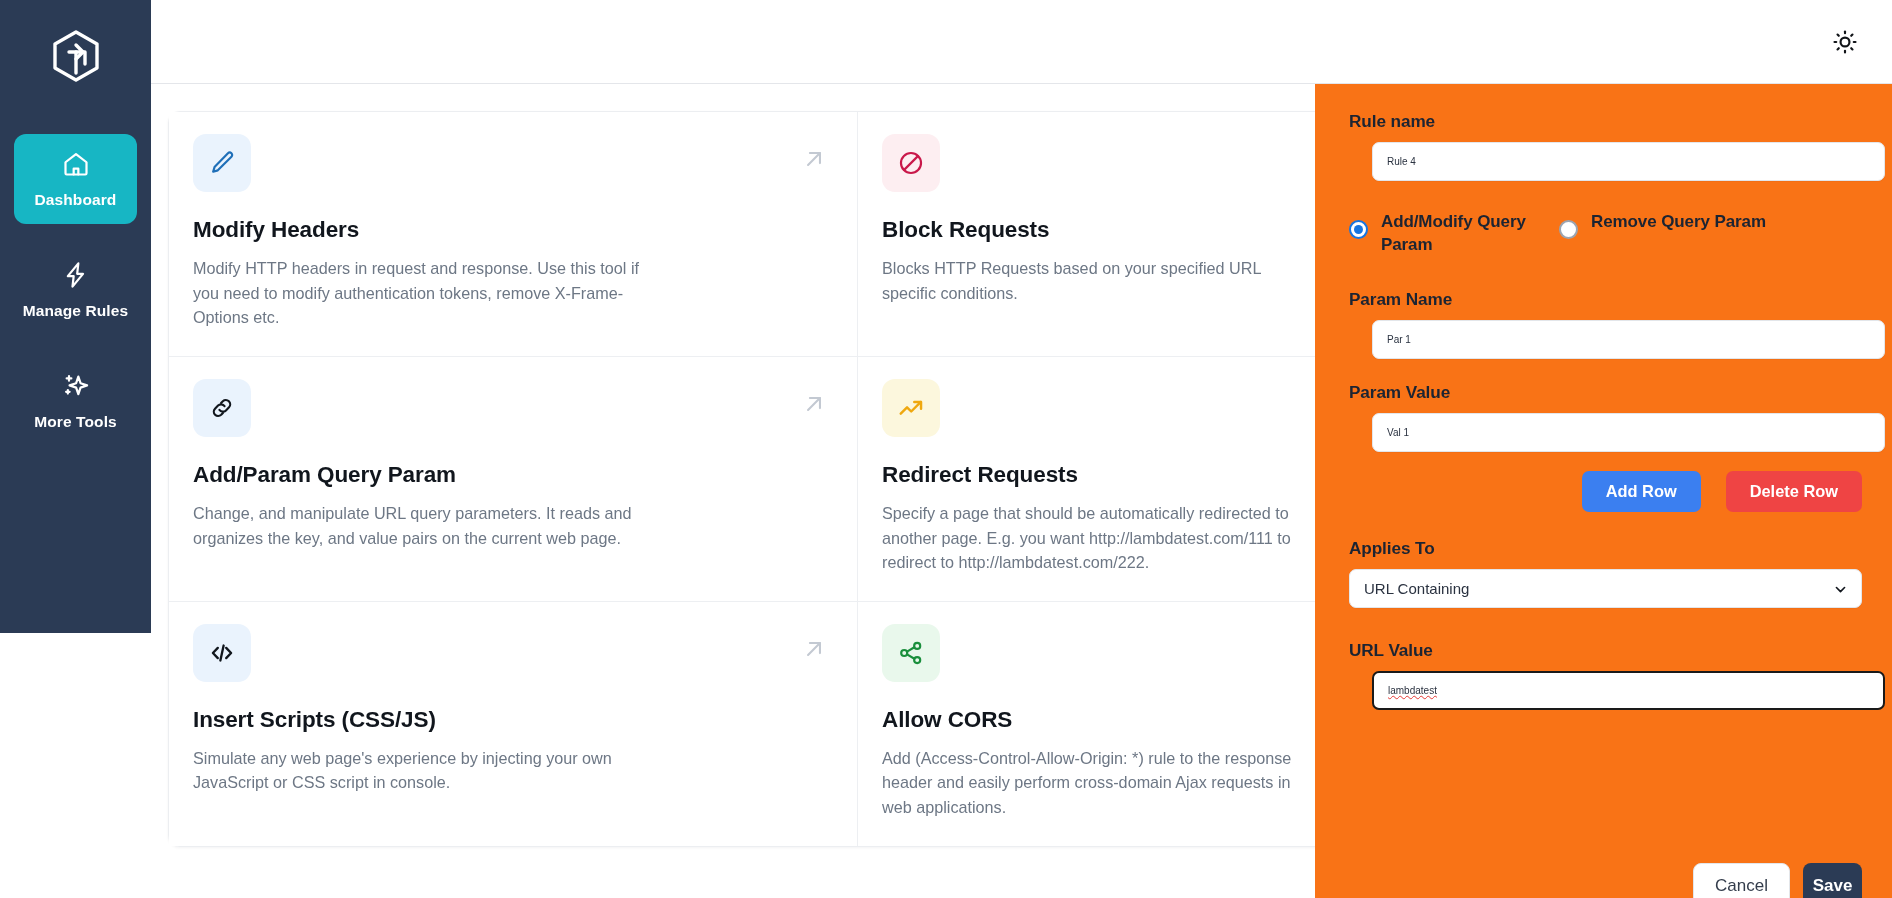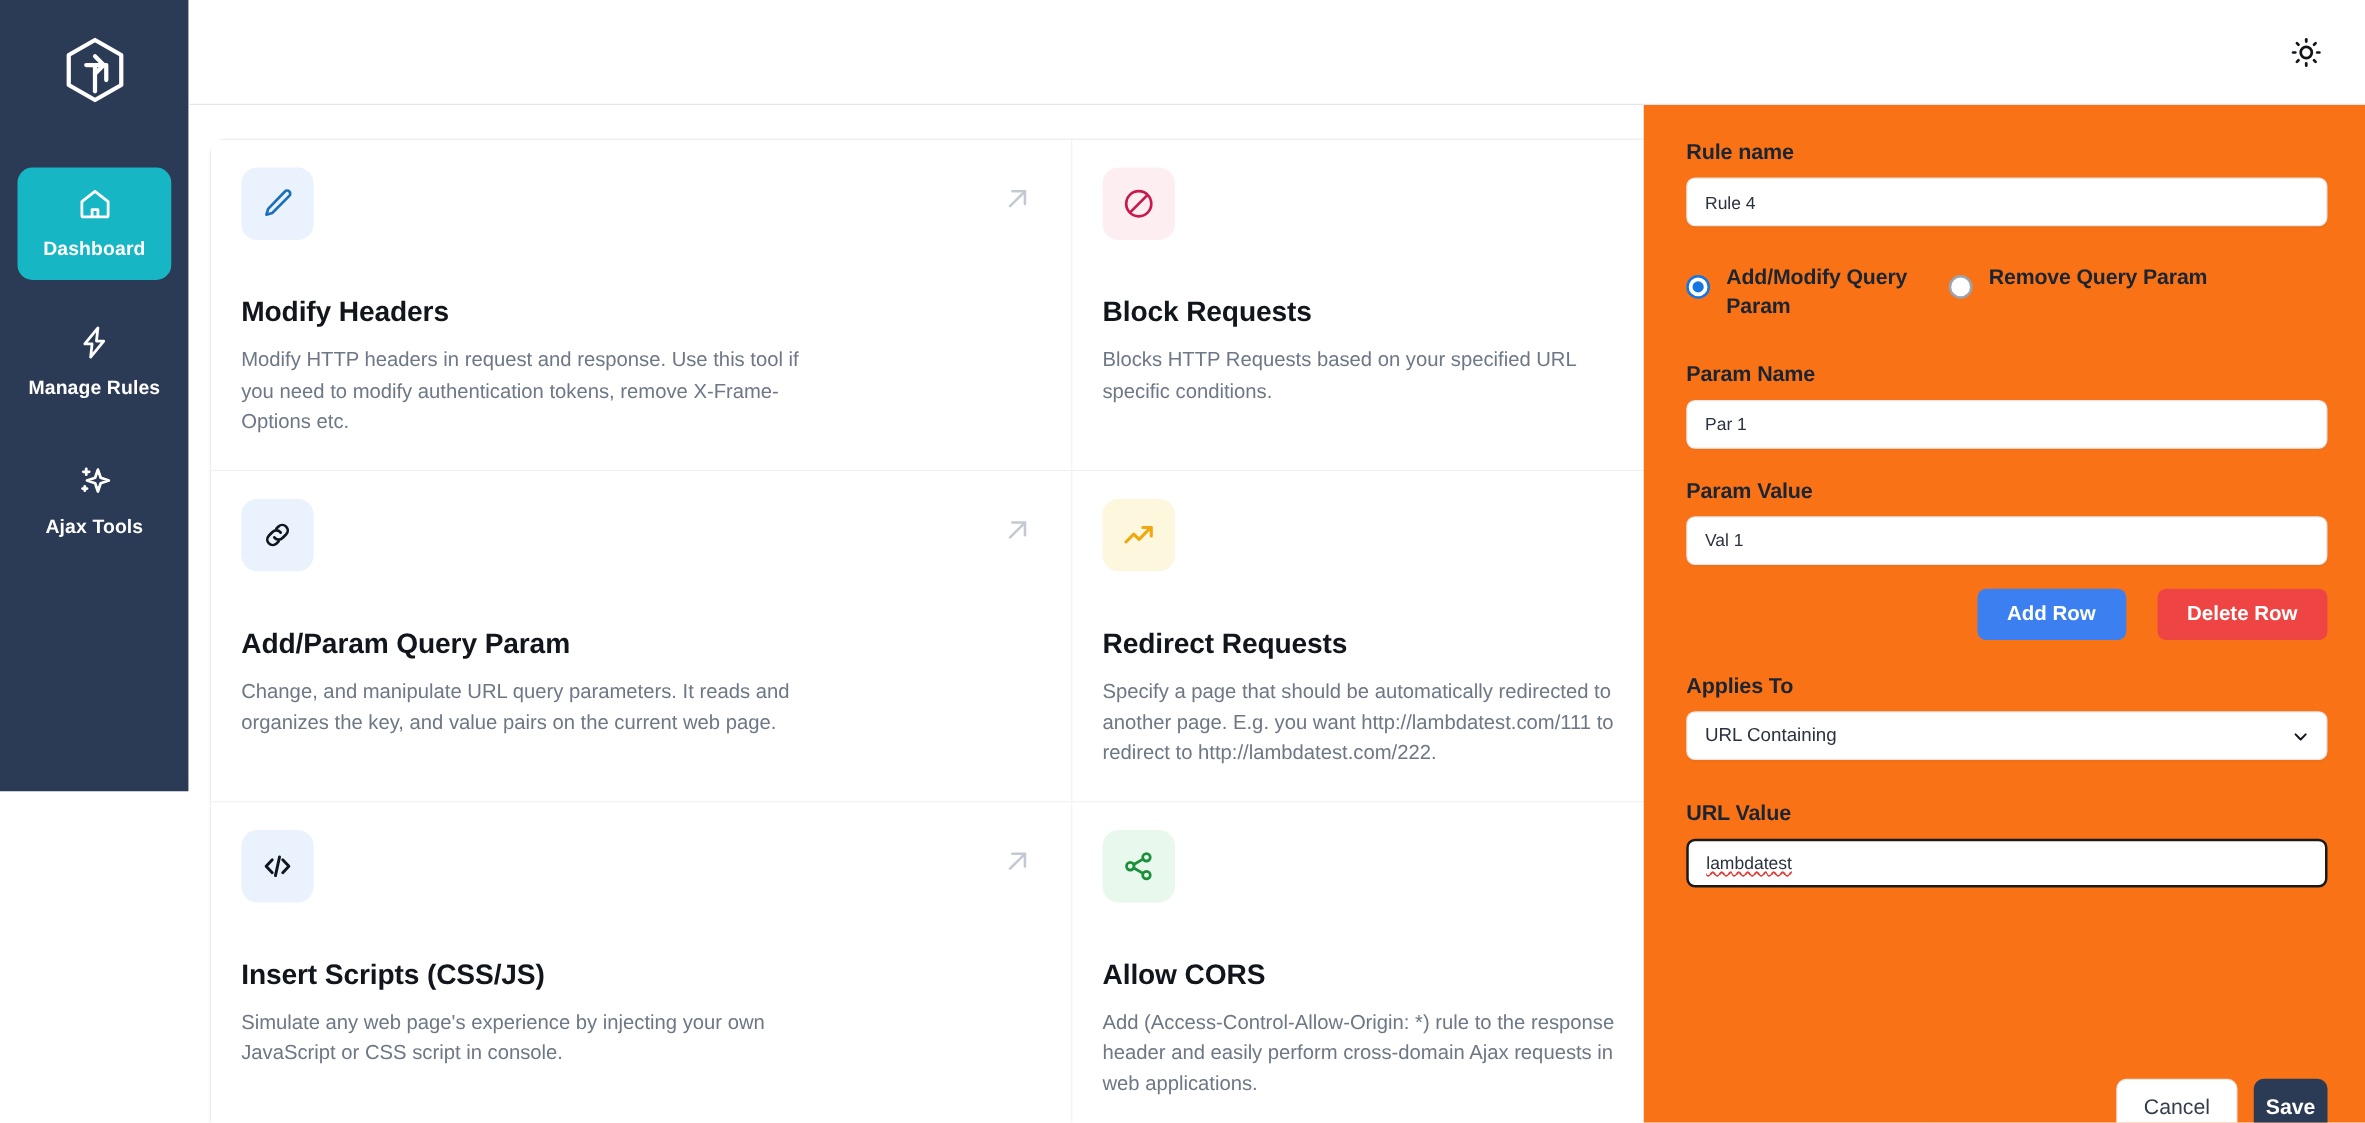--- a/index.html
+++ b/index.html
@@ -61,21 +61,21 @@
     background: #ffffff;
   }
   .card:nth-child(2n) { border-right: none; }
   .card:nth-child(5), .card:nth-child(6) { border-bottom: none; }
   .card-ico {
     width: 58px; height: 58px; border-radius: 13px;
     display: flex; align-items: center; justify-content: center;
   }
   .card-arrow { position: absolute; top: 34px; right: 30px; }
   .card-title {
-    margin-top: 45px; font-size: 22.5px; font-weight: 600;
+    margin-top: 25px; font-size: 22.5px; font-weight: 600;
     color: #11161d; letter-spacing: -.1px;
   }
   .card-desc {
     margin-top: 13px; font-size: 16.2px; line-height: 1.52;
     color: #6d7785; max-width: 450px;
   }
   .card:nth-child(2n) .card-desc { max-width: 432px; }
 
   
   .panel {
@@ -86,24 +86,25 @@
     z-index: 4;
     overflow: hidden;
   }
   .field-label {
     font-size: 17.2px; font-weight: 700; color: #1c2432;
     letter-spacing: -.1px; display: block;
   }
   .txt-input {
     width: 100%; height: 39px; margin-top: 10px;
     background: #ffffff; border: 1px solid #e3e6ea; border-radius: 7px;
-    padding: 0 14px; font-size: 14px; color: #2a3240;
+    padding: 0 14px; font-size: 10px; color: #2a3240;
     font-family: "Liberation Sans", sans-serif;
     box-shadow: 0 1px 1px rgba(16,24,40,.03);
     outline: none;
+    margin-left: 23px;
   }
   .txt-input::placeholder { color: #9aa3af; }
   .txt-input.focused {
     border: 2px solid #1a1a1a;
     box-shadow: none;
   }
   .spellcheck { text-decoration: underline wavy #e53935; text-decoration-skip-ink: none; }
 
   .radio-row { display: flex; margin-top: 29px; align-items: flex-start; }
   .radio-opt { display: flex; align-items: flex-start; gap: 13px; cursor: pointer; }
@@ -202,21 +203,21 @@
     <div class="nav-item">
       <span class="nav-ico">
         <svg width="28" height="28" viewBox="0 0 24 24" fill="none" stroke="#ffffff" stroke-width="1.9" stroke-linecap="round" stroke-linejoin="round">
           <path d="M14 4 L15.9 9.6 L21.5 11.5 L15.9 13.4 L14 19 L12.1 13.4 L6.5 11.5 L12.1 9.6 Z"></path>
           <path d="M6 3.5 v4"></path>
             <path d="M4 5.5 h4"></path>
           <path d="M5 15.5 v3"></path>
             <path d="M3.5 17 h3"></path>
         </svg>
       </span>
-      <span class="nav-label">Ajax Tools</span>
+      <span class="nav-label">More Tools</span>
     </div>
   </aside>
 
   <div class="main">
 
     <header class="topbar">
       <div class="theme-toggle">
         <svg width="26" height="26" viewBox="0 0 24 24" fill="none" stroke="#111418" stroke-width="2" stroke-linecap="round">
           <circle cx="12" cy="12" r="4.1"></circle>
           <path d="M12 2.3 v1.6"></path>

